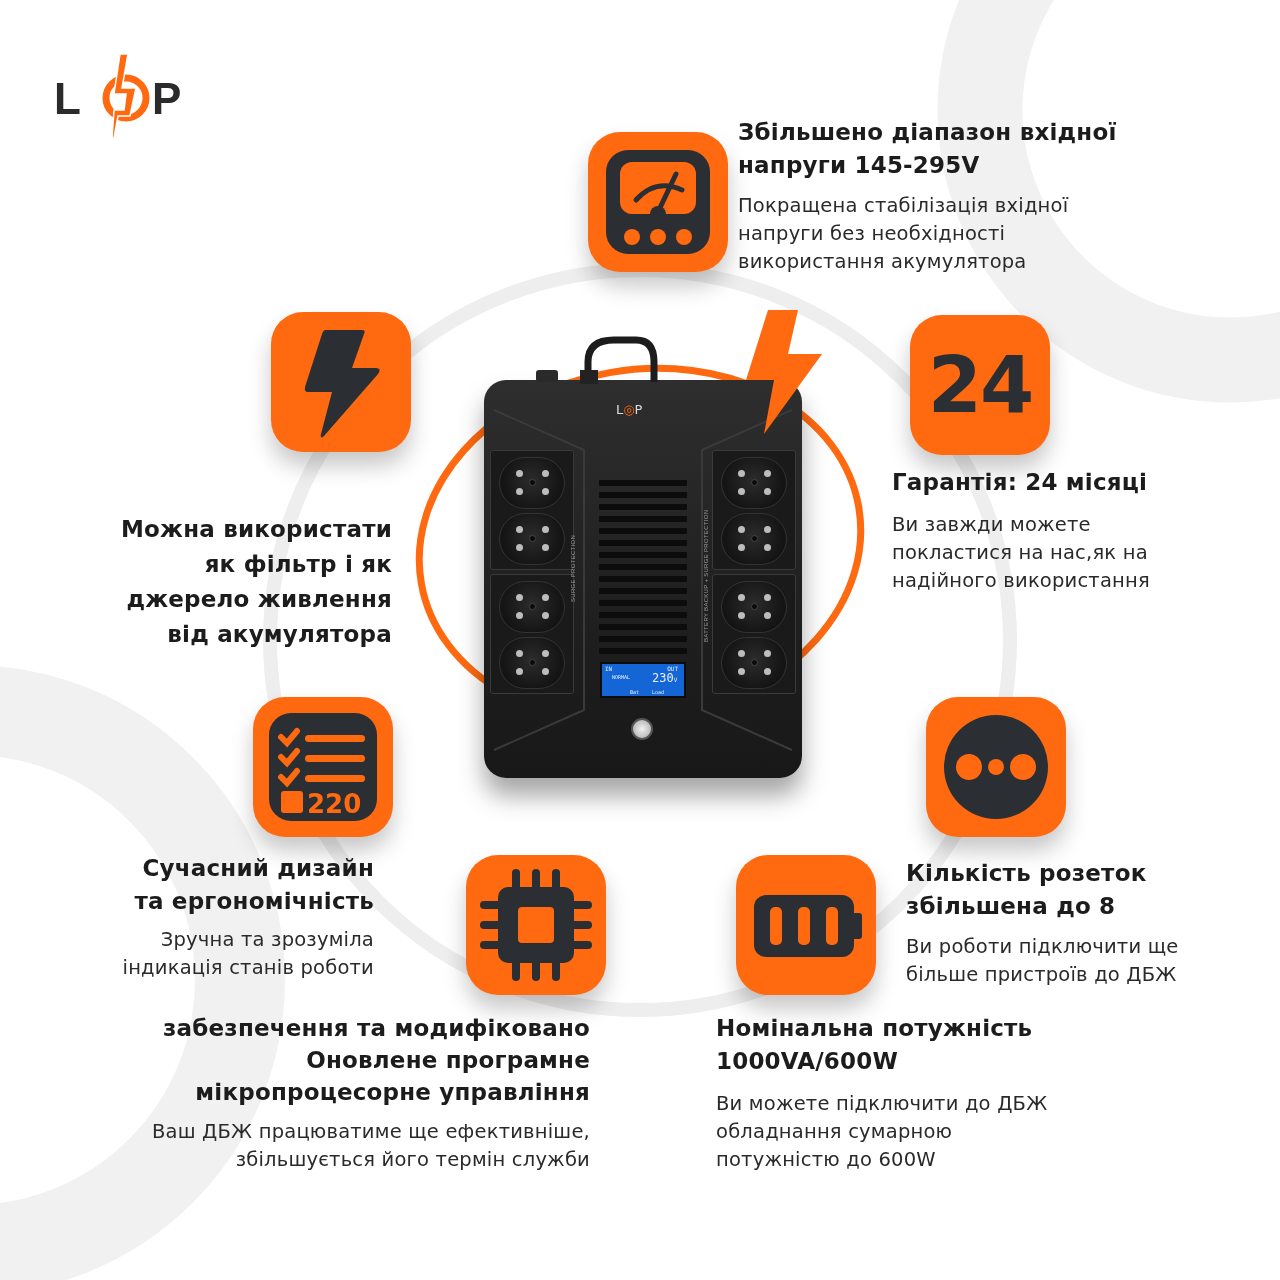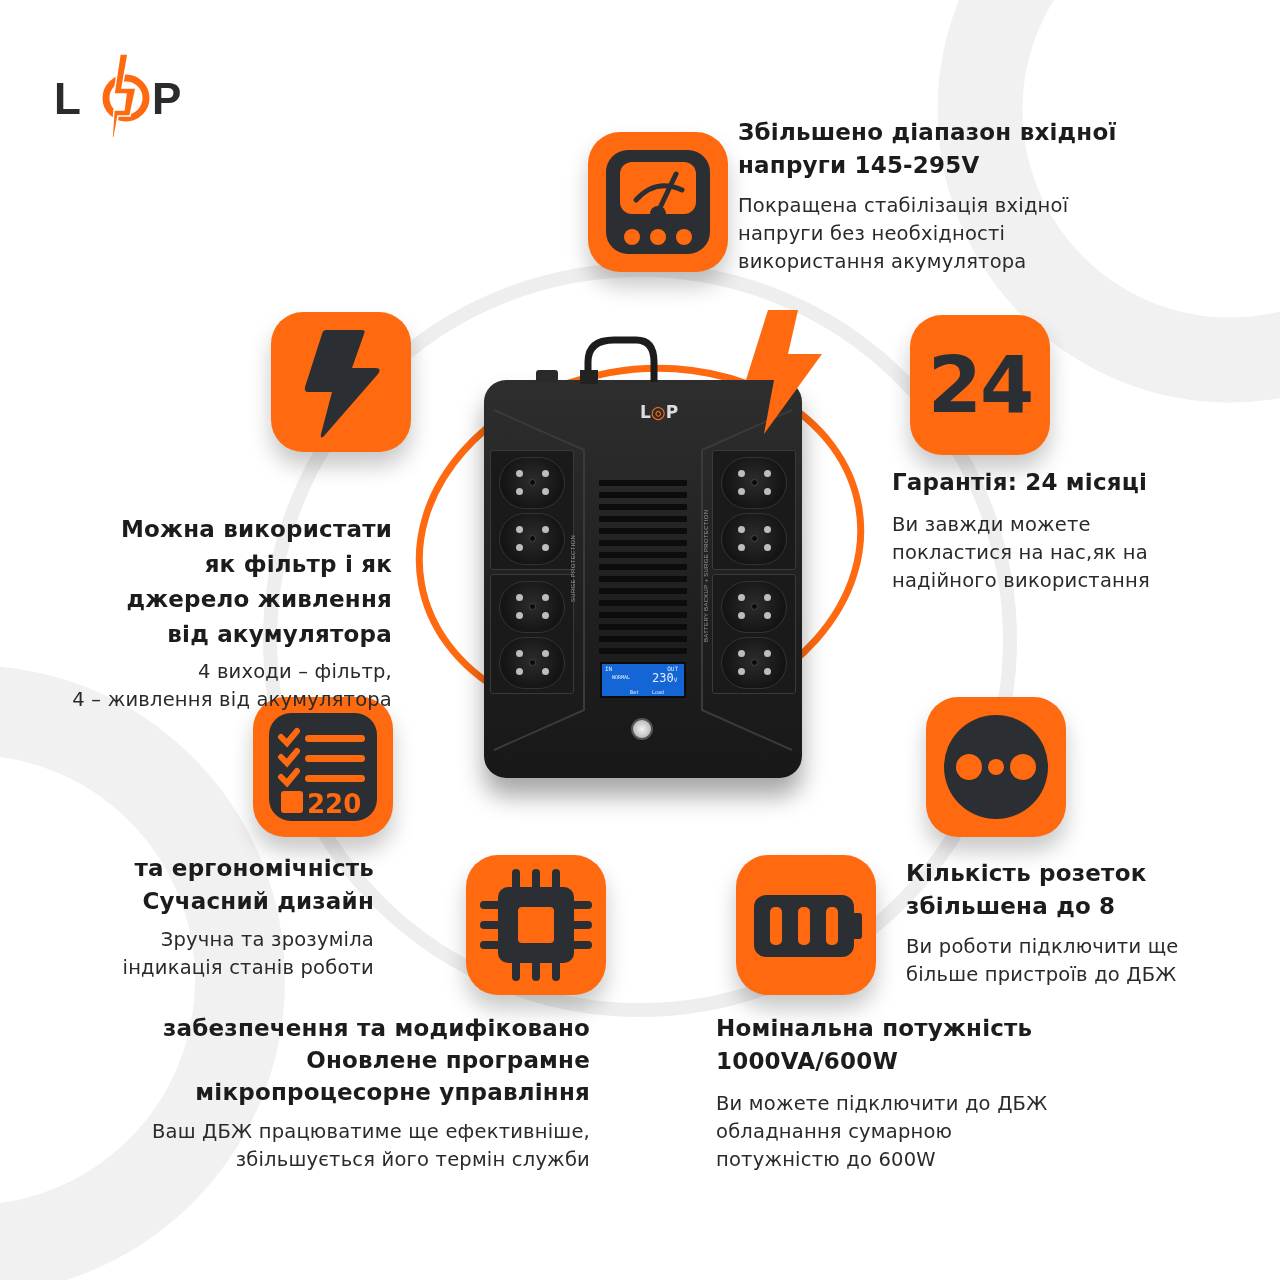--- a/index.html
+++ b/index.html
@@ -94,24 +94,20 @@
     <path d="M30 8 L66 8 Q70 8 68 12 L56 46 L80 46 Q86 46 82 52 L28 114 Q24 118 25 112 L36 70 L12 70 Q8 70 9 65 L26 12 Q27 8 30 8 Z" fill="#2b2f33"></path>
   </svg>
 </div>
 <div class="block r" style="left:10px;top:468px;width:382px;">
   <div class="title" style="line-height:35px;margin-top:44px;">
     <div>Можна використати</div>
     <div>як фільтр і як</div>
     <div>джерело живлення</div>
     <div>від акумулятора</div>
   </div>
-  <div class="desc" style="margin-top:6px;">
-    <div>4 виходи – фільтр,</div>
-    <div>4 – живлення від акумулятора</div>
-  </div>
 </div>
 
 <div class="icon-tile" style="left:890px;top:315px;">
   <span style="font-family:'DejaVu Sans',sans-serif;font-weight:bold;font-size:78px;color:#2b2f33;letter-spacing:-2px;">24</span>
 </div>
 <div class="block" style="left:892px;top:466px;width:370px;">
   <div class="title">
     <div>Гарантія: 24 місяці</div>
   </div>
   <div class="desc" style="margin-top:12px;">
@@ -126,21 +122,21 @@
   <svg class="abs" style="left:40px;top:-48px;z-index:1;" width="160" height="60" viewBox="0 0 160 60">
     <path d="M64 50 L64 30 Q64 8 90 8 L112 8 Q130 8 130 30 L130 50" fill="none" stroke="#1c1c1c" stroke-width="7"></path>
     <rect x="56" y="38" width="18" height="14" fill="#222"></rect>
     <rect x="12" y="38" width="22" height="12" rx="3" fill="#2a2a2a"></rect>
   </svg>
   <div class="ups-body">
     <svg class="abs" style="left:0;top:0;" width="318" height="398" viewBox="0 0 318 398">
       <path d="M10 30 L100 70 L100 330 L10 370" fill="none" stroke="#3a3a3a" stroke-width="2"></path>
       <path d="M308 30 L218 70 L218 330 L308 370" fill="none" stroke="#3a3a3a" stroke-width="2"></path>
     </svg>
-    <div class="abs" style="left:156px;top:22px;font-size:17px;font-weight:bold;color:#ddd;">
+    <div class="abs" style="left:132px;top:22px;font-size:13px;font-weight:normal;color:#ddd;">
       <span>L</span><span style="color:#ff6a10;">◎</span><span>P</span>
     </div>
 
     <div class="grille">
       <div class="slot"></div>
         <div class="slot"></div>
         <div class="slot"></div>
         <div class="slot"></div>
       <div class="slot"></div>
         <div class="slot"></div>
@@ -248,22 +244,22 @@
     <path d="M18 70 l6 6 l10 -12" stroke="#ff6a10" stroke-width="6" fill="none" stroke-linecap="round"></path>
     <rect x="42" y="28" width="60" height="7" rx="3.5" fill="#ff6a10"></rect>
     <rect x="42" y="48" width="60" height="7" rx="3.5" fill="#ff6a10"></rect>
     <rect x="42" y="68" width="60" height="7" rx="3.5" fill="#ff6a10"></rect>
     <rect x="18" y="84" width="22" height="22" rx="3" fill="#ff6a10"></rect>
     <text x="44" y="106" font-family="DejaVu Sans, sans-serif" font-weight="bold" font-size="26" fill="#ff6a10">220</text>
   </svg>
 </div>
 <div class="block r" style="left:40px;top:852px;width:334px;">
   <div class="title">
+    <div>Сучасний дизайн</div>
     <div>та ергономічність</div>
-    <div>Сучасний дизайн</div>
   </div>
   <div class="desc" style="margin-top:8px;">
     <div>Зручна та зрозуміла</div>
     <div>індикація станів роботи</div>
   </div>
 </div>
 
 <div class="icon-tile" style="left:906px;top:697px;">
   <svg width="120" height="120" viewBox="0 0 120 120">
     <circle cx="60" cy="60" r="52" fill="#2b2f33"></circle>

